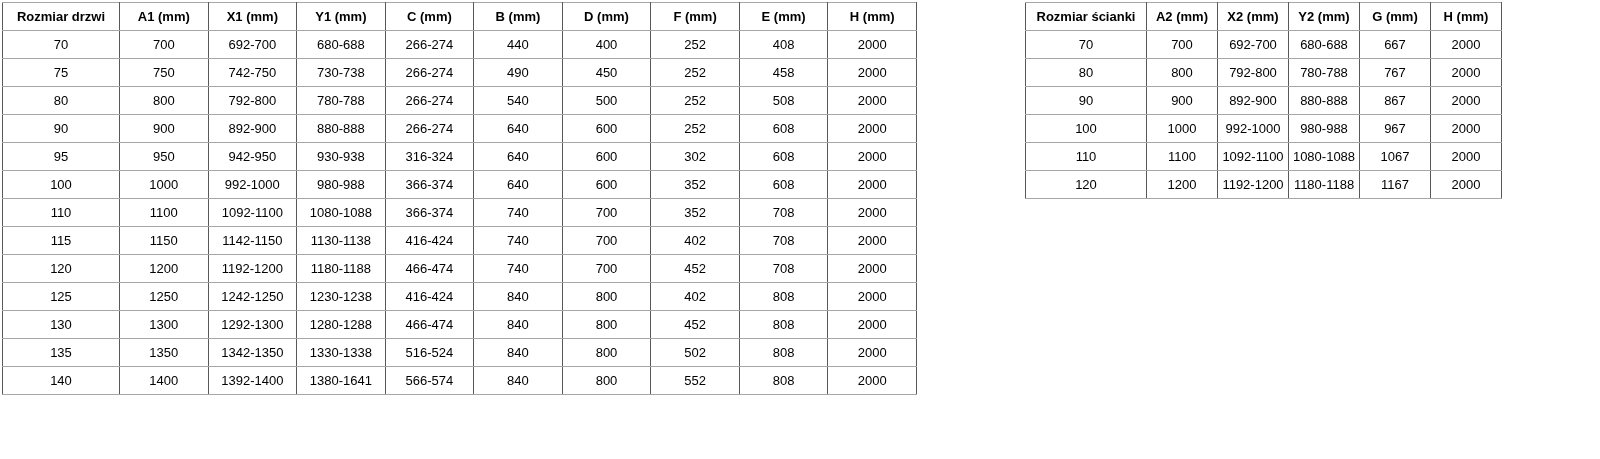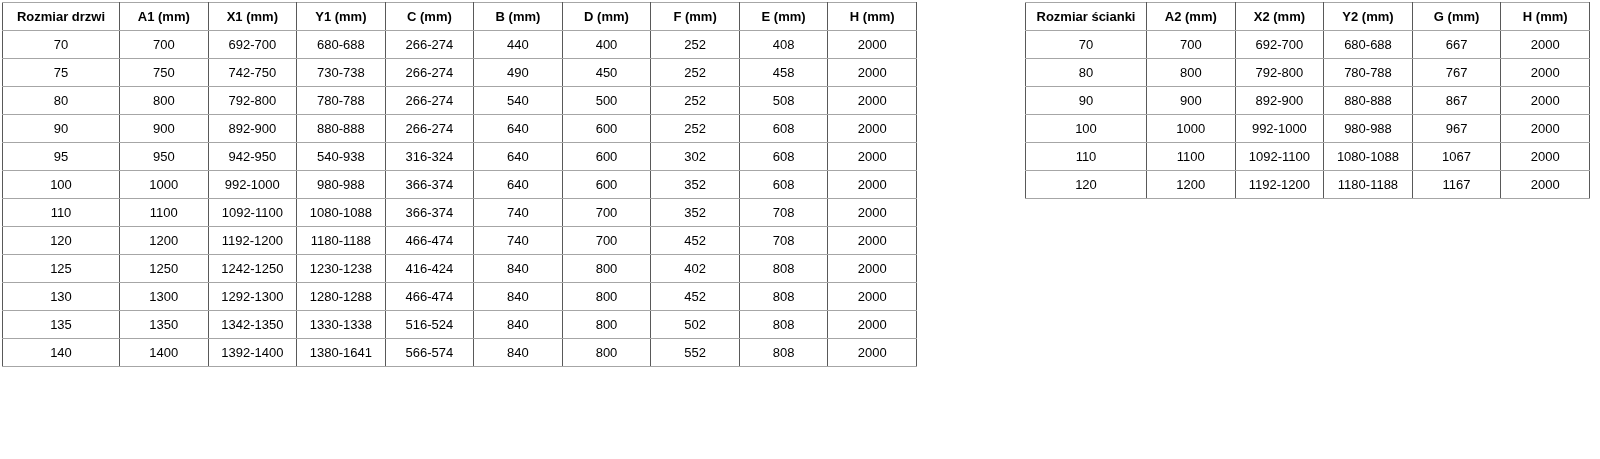--- a/index.html
+++ b/index.html
@@ -21,21 +21,21 @@
     table-layout: fixed;
     background: #ffffff;
     border: 1px solid #595959;
   }
   table.tbl-doors {
     left: 2px;
     width: 915px;
   }
   table.tbl-walls {
     left: 1025px;
-    width: 565px;
+    width: 477px;
   }
   table.tbl-doors col.first-col { width: 117px; }
   table.tbl-walls col.first-col { width: 121px; }
   table.tbl th,
   table.tbl td {
     height: 27px;
     padding: 0 2px;
     font-size: 13px;
     line-height: 27px;
     color: #000000;
@@ -131,21 +131,21 @@
         <td>640</td>
         <td>600</td>
         <td>252</td>
         <td>608</td>
         <td>2000</td>
       </tr>
       <tr>
         <td>95</td>
         <td>950</td>
         <td>942-950</td>
-        <td>540-938</td>
+        <td>930-938</td>
         <td>316-324</td>
         <td>640</td>
         <td>600</td>
         <td>302</td>
         <td>608</td>
         <td>2000</td>
       </tr>
       <tr>
         <td>100</td>
         <td>1000</td>
@@ -164,20 +164,32 @@
         <td>1092-1100</td>
         <td>1080-1088</td>
         <td>366-374</td>
         <td>740</td>
         <td>700</td>
         <td>352</td>
         <td>708</td>
         <td>2000</td>
       </tr>
       <tr>
+        <td>115</td>
+        <td>1150</td>
+        <td>1142-1150</td>
+        <td>1130-1138</td>
+        <td>416-424</td>
+        <td>740</td>
+        <td>700</td>
+        <td>402</td>
+        <td>708</td>
+        <td>2000</td>
+      </tr>
+      <tr>
         <td>120</td>
         <td>1200</td>
         <td>1192-1200</td>
         <td>1180-1188</td>
         <td>466-474</td>
         <td>740</td>
         <td>700</td>
         <td>452</td>
         <td>708</td>
         <td>2000</td>

